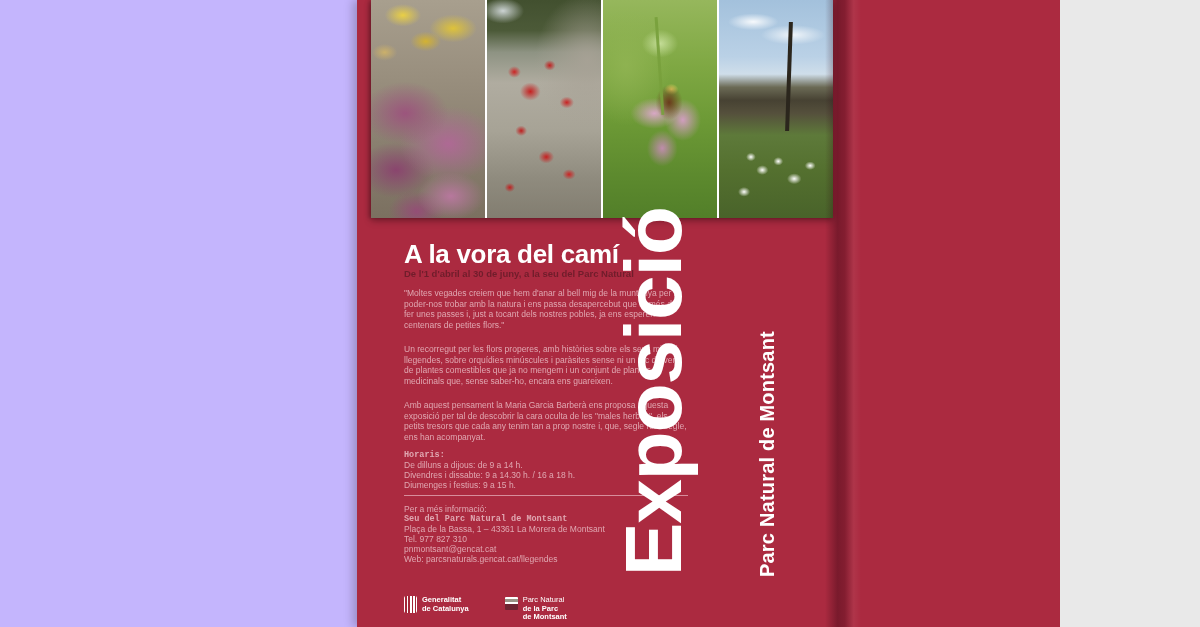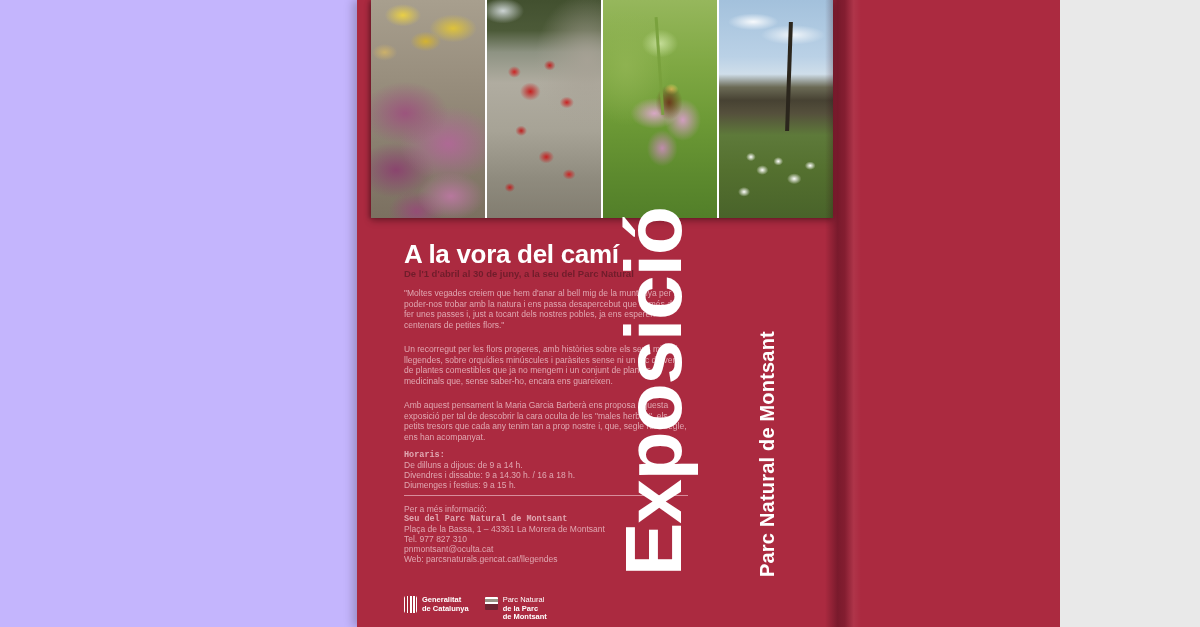--- a/index.html
+++ b/index.html
@@ -77,21 +77,21 @@
   .bold{font-weight:bold;font-family:Liberation Mono, monospace;}
   .divider{border:none;border-top:1px solid rgba(230,175,185,0.75);margin:5px 0 4px 0;}
 
   
   .vtitle{position:absolute;left:336px;bottom:51px;transform-origin:0 100%;transform:rotate(-90deg);
           white-space:nowrap;color:#ffffff;font-weight:bold;font-size:80px;line-height:78px;letter-spacing:-1px;}
   .vsub{position:absolute;left:420px;bottom:50px;transform-origin:0 100%;transform:rotate(-90deg);
         white-space:nowrap;color:#ffffff;font-weight:bold;font-size:20px;line-height:20px;letter-spacing:0.2px;}
 
   
-  .footer{position:absolute;left:47px;top:596px;display:flex;align-items:flex-start;gap:16px;color:#ffffff;justify-content:center;}
+  .footer{position:absolute;left:47px;top:596px;display:flex;align-items:flex-start;gap:36px;color:#ffffff;justify-content:center;}
   .logo-group{display:flex;align-items:flex-start;gap:5px;}
   .logo-text{font-size:7.5px;line-height:8.5px;font-weight:bold;}
   .logo-text .light{font-weight:normal;}
   .gencat-icon{width:13px;height:17px;border-radius:2px;background:
       linear-gradient(90deg,#ffffff 0 10%, #a32638 10% 22%, #ffffff 22% 34%, #a32638 34% 46%,
                       #ffffff 46% 58%, #a32638 58% 70%, #ffffff 70% 82%, #a32638 82% 94%, #ffffff 94% 100%);}
   .parc-icon{width:13px;height:13px;border-radius:1px;margin-top:1px;background:
       linear-gradient(180deg,#ffffff 0 18%, #9a9487 18% 42%, #ffffff 42% 52%, #6e2533 52% 100%);}
 </style>
 </head>
@@ -128,21 +128,21 @@
         <div>Diumenges i festius: 9 a 15 h.</div>
       </div>
 
       <hr class="divider">
 
       <div class="block">
         <div>Per a més informació:</div>
         <div class="bold">Seu del Parc Natural de Montsant</div>
         <div>Plaça de la Bassa, 1 – 43361 La Morera de Montsant</div>
         <div>Tel. 977 827 310</div>
-        <div>pnmontsant@oculta.cat</div>
+        <div>pnmontsant@gencat.cat</div>
         <div>Web: parcsnaturals.gencat.cat/llegendes</div>
       </div>
     </div>
 
     <div class="vtitle">Exposició</div>
     <div class="vsub">Parc Natural de Montsant</div>
 
     <div class="footer">
       <div class="logo-group">
         <div class="gencat-icon"></div>

